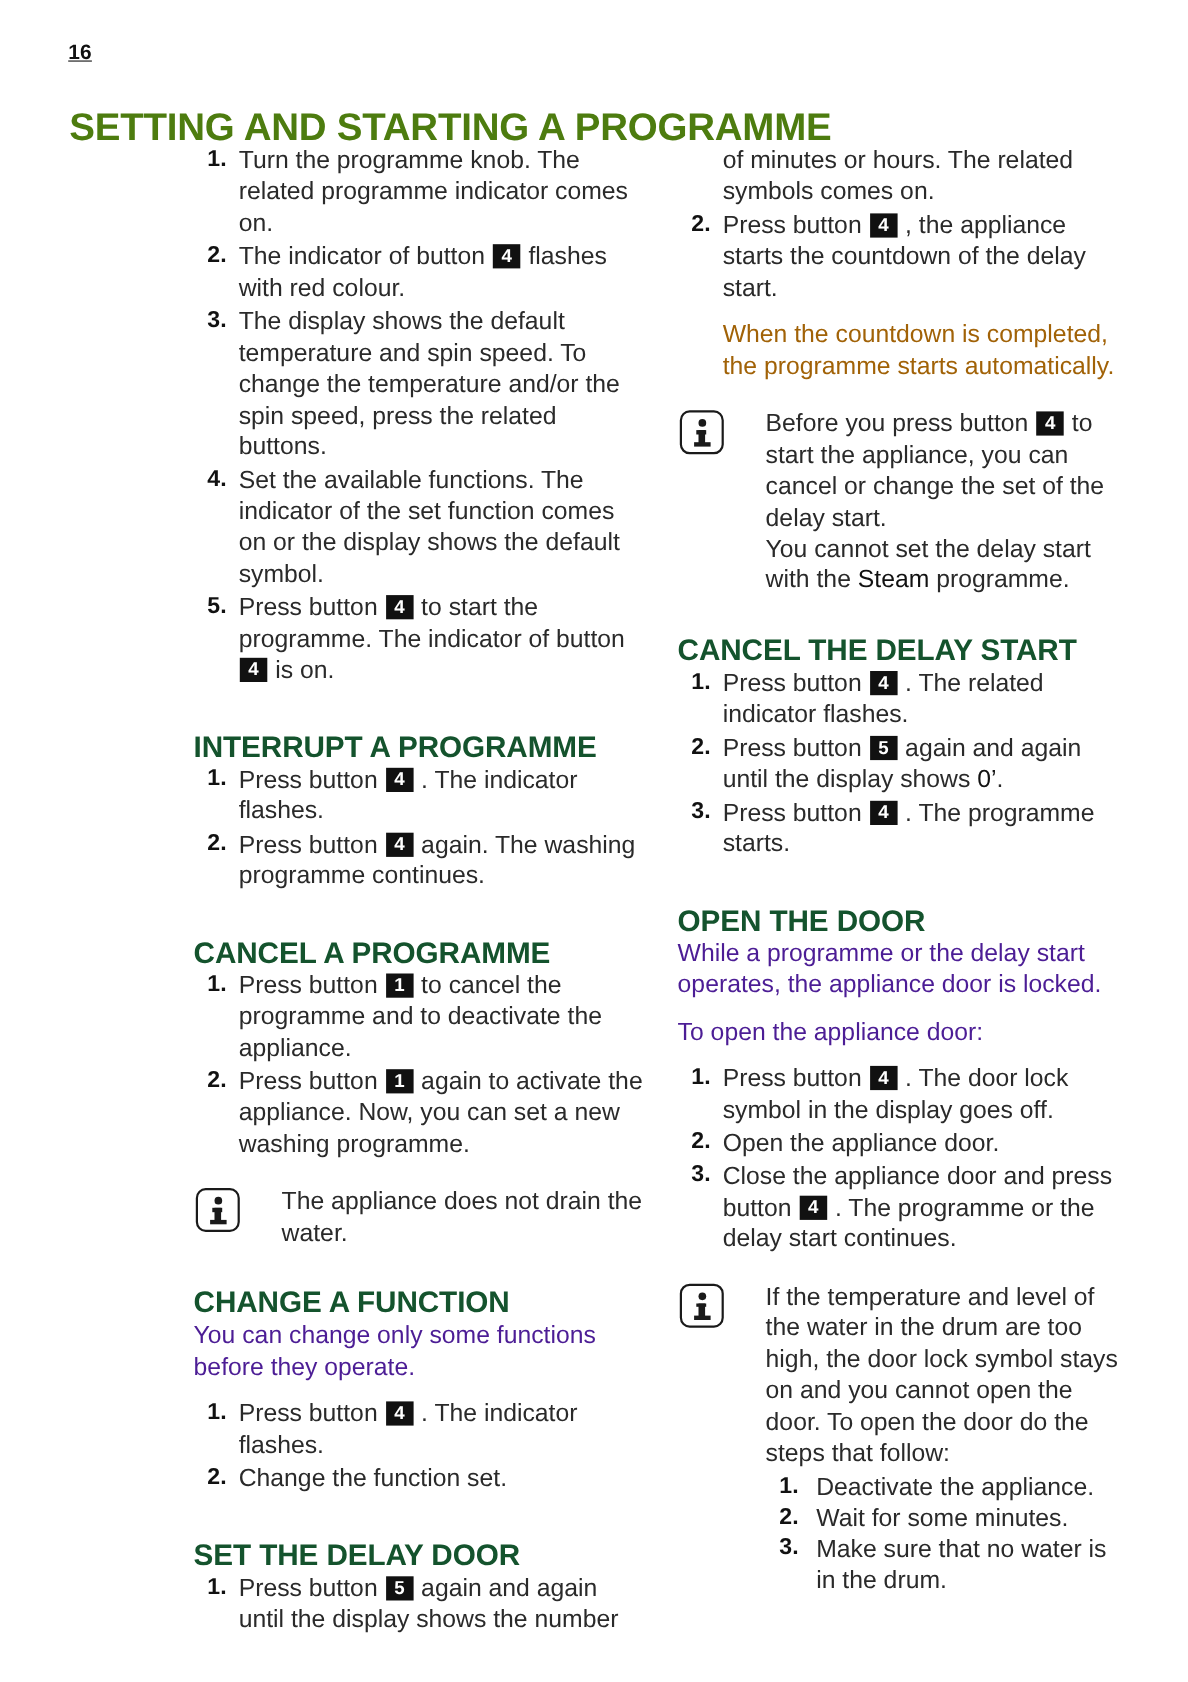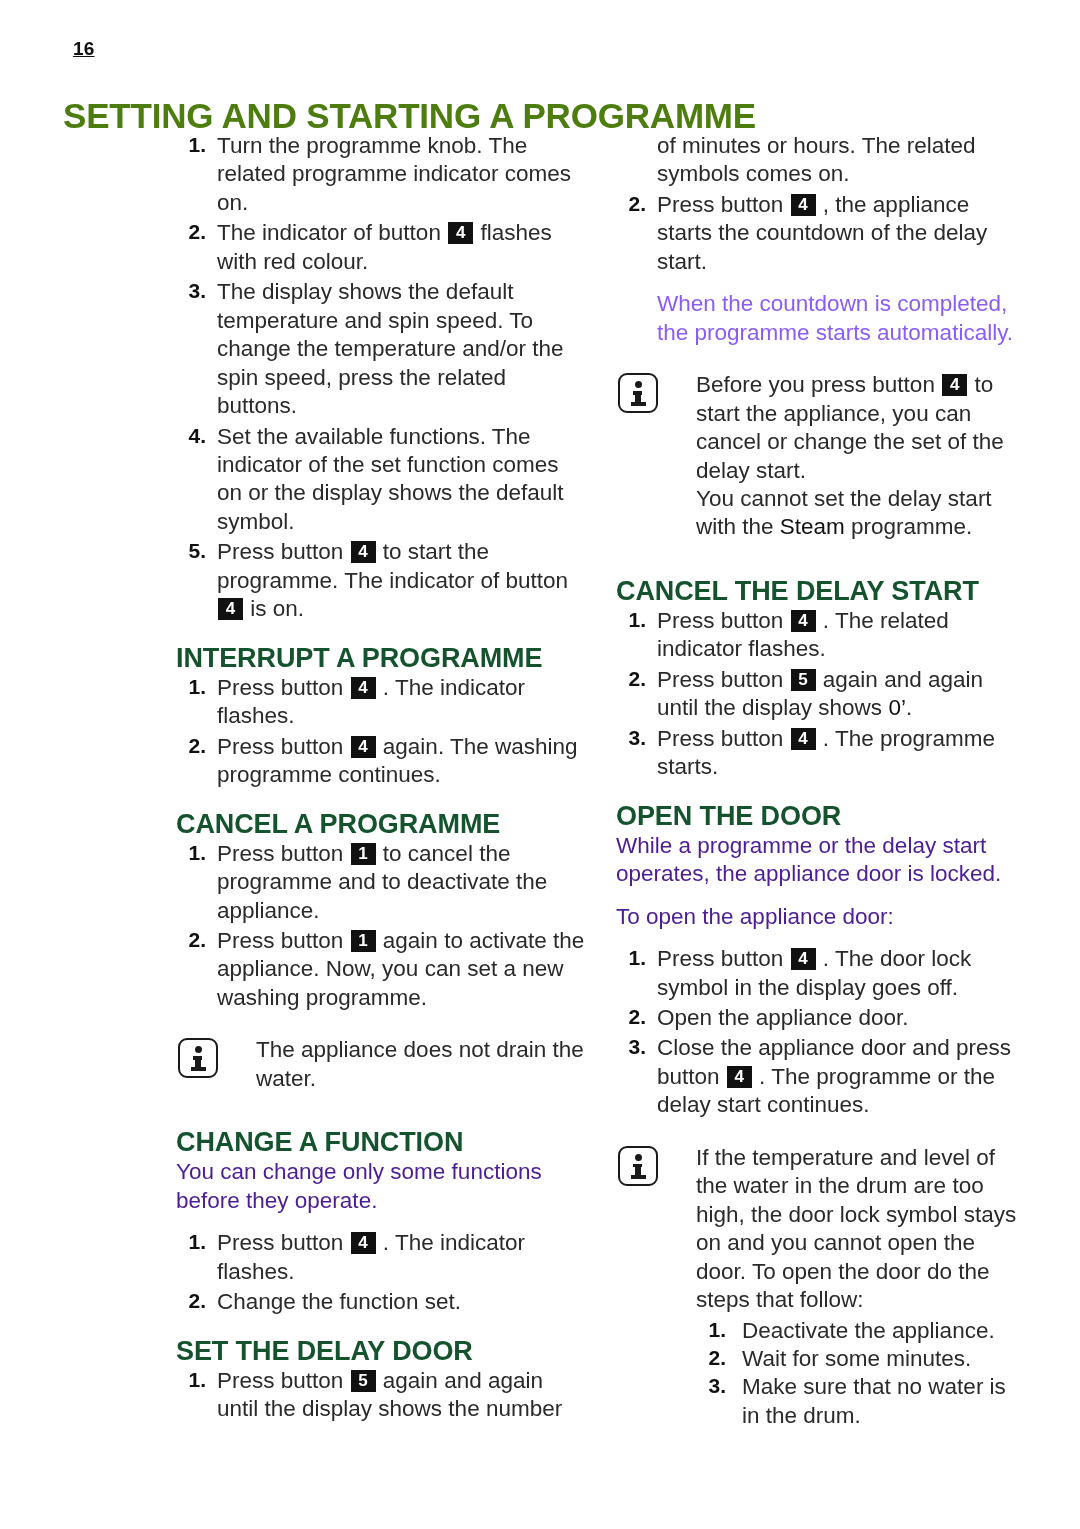--- a/index.html
+++ b/index.html
@@ -13,21 +13,21 @@
     height: 1529px;
     background: #ffffff;
     font-family: "Liberation Sans", sans-serif;
     color: #1a1a1a;
     overflow: hidden;
   }
 
   
   .page-number {
     position: absolute;
-    left: 73px;
+    left: 62px;
     top: 38px;
     font-size: 19px;
     font-weight: bold;
     letter-spacing: 0.2px;
     color: #111;
     text-decoration: underline;
   }
   .page-title {
     position: absolute;
     left: 63px;
@@ -60,21 +60,21 @@
     font-weight: bold;
     letter-spacing: -0.1px;
     margin: 0;
     padding: 0;
     color: #14532d;
     line-height: 1.15;
   }
   .sec {
     margin-bottom: 0;
   }
-  .sec-gap-before { margin-top: 19px; }
+  .sec-gap-before { margin-top: 40px; }
   .sec-gap-before-sm { margin-top: 34px; }
   .heading-gap { margin-bottom: 21px; }
 
   
   p.para {
     font-size: 22.5px;
     line-height: 1.265;
     margin: 0 0 14px 0;
     color: #4c1d95;
   }
@@ -103,21 +103,21 @@
     font-weight: bold;
     font-size: 21px;
     color: #111;
   }
 
   
   p.list-cont {
     font-size: 22.5px;
     line-height: 1.265;
     margin: 14px 0 16px 41px;
-    color: #8b5cf6;
+    color: #a16207;
   }
 
   
   .btnkey {
     display: inline-block;
     background: #111111;
     color: #ffffff;
     font-size: 17px;
     font-weight: 600;
     line-height: 22px;

